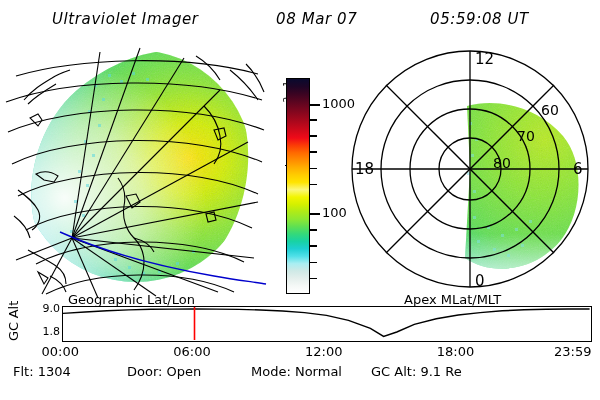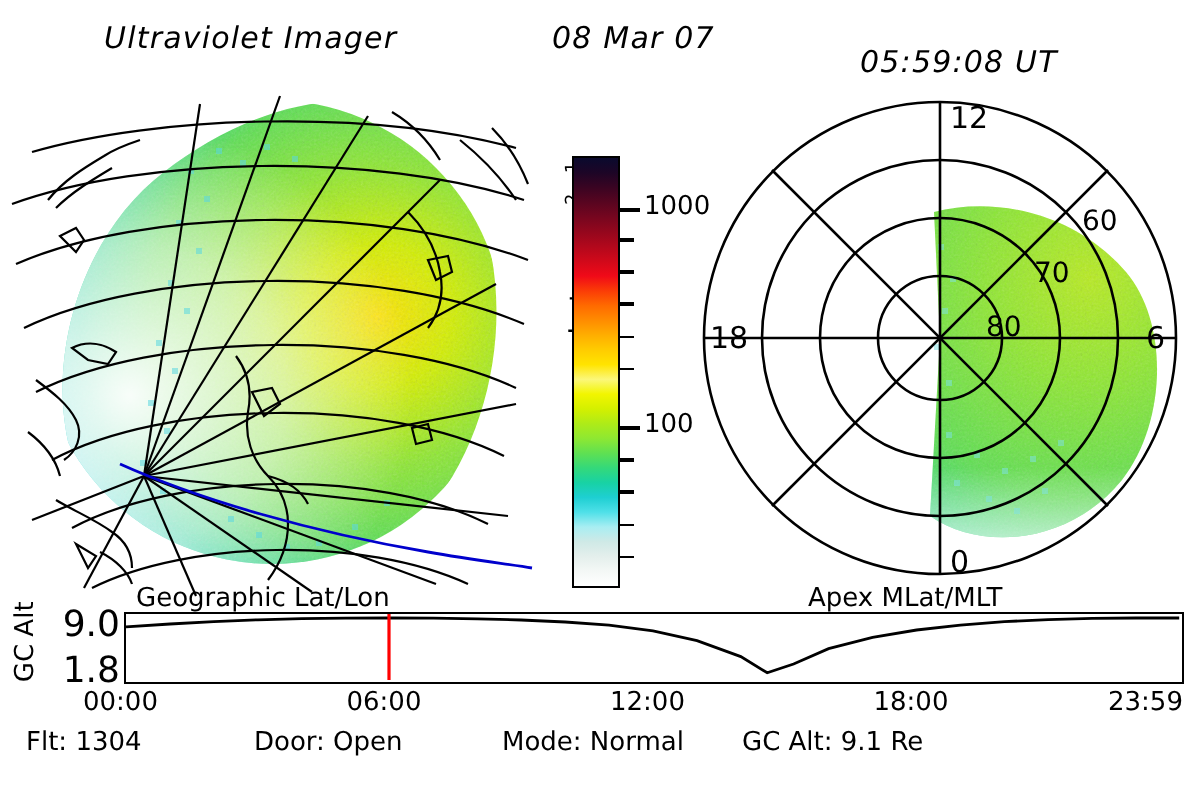--- a/index.html
+++ b/index.html
@@ -7,21 +7,21 @@
     width:600px;height:400px;position:relative;overflow:hidden;
     font-family:"DejaVu Sans","Liberation Sans",sans-serif;
     color:#000;
   }
   .abs{position:absolute;}
   
   #header{left:0;top:6px;width:600px;height:26px;}
   #header .h{position:absolute;font-size:15px;letter-spacing:.6px;white-space:nowrap;font-style:italic;}
   #h-title{left:52px;top:4px;}
   #h-date{left:276px;top:4px;}
-  #h-time{left:430px;top:16px;}
+  #h-time{left:430px;top:4px;}
 
   
   #geo-panel{left:8px;top:44px;width:258px;height:248px;}
   #polar-panel{left:345px;top:44px;width:250px;height:250px;}
   svg{display:block;overflow:visible;}
 
   
   #cbar-wrap{left:268px;top:62px;width:76px;height:230px;}
   #cbar-box{position:absolute;left:18px;top:16px;width:24px;height:216px;
             border:1.5px solid #000;box-sizing:border-box;}
@@ -46,21 +46,21 @@
   
   #strip{left:62px;top:306px;width:530px;height:36px;
          border:1.5px solid #000;box-sizing:border-box;background:#fff;}
   #strip-ylab{position:absolute;left:2px;top:300px;width:22px;height:46px;}
   #strip-ylab span{
     position:absolute;left:-12px;width:46px;font-size:13px;text-align:center;
     transform:rotate(-90deg);transform-origin:50% 50%;white-space:nowrap;
   }
   #ylab-alt{top:2px;}
   #ylab-gc{top:24px;}
-  #strip-yticks{position:absolute;left:26px;top:300px;width:34px;height:46px;font-size:18px;}
+  #strip-yticks{position:absolute;left:26px;top:300px;width:34px;height:46px;font-size:11px;}
   #strip-yticks span{position:absolute;right:0;white-space:nowrap;}
 
   #time-axis{left:0;top:344px;width:600px;height:18px;font-size:13px;}
   #time-axis span{position:absolute;white-space:nowrap;}
 
   
   #status{left:0;top:364px;width:600px;height:36px;font-size:13px;}
   #status .row{position:absolute;left:5px;width:600px;height:17px;}
   #status .row.r0{top:0;}
   #status .row.r1{top:17px;}

